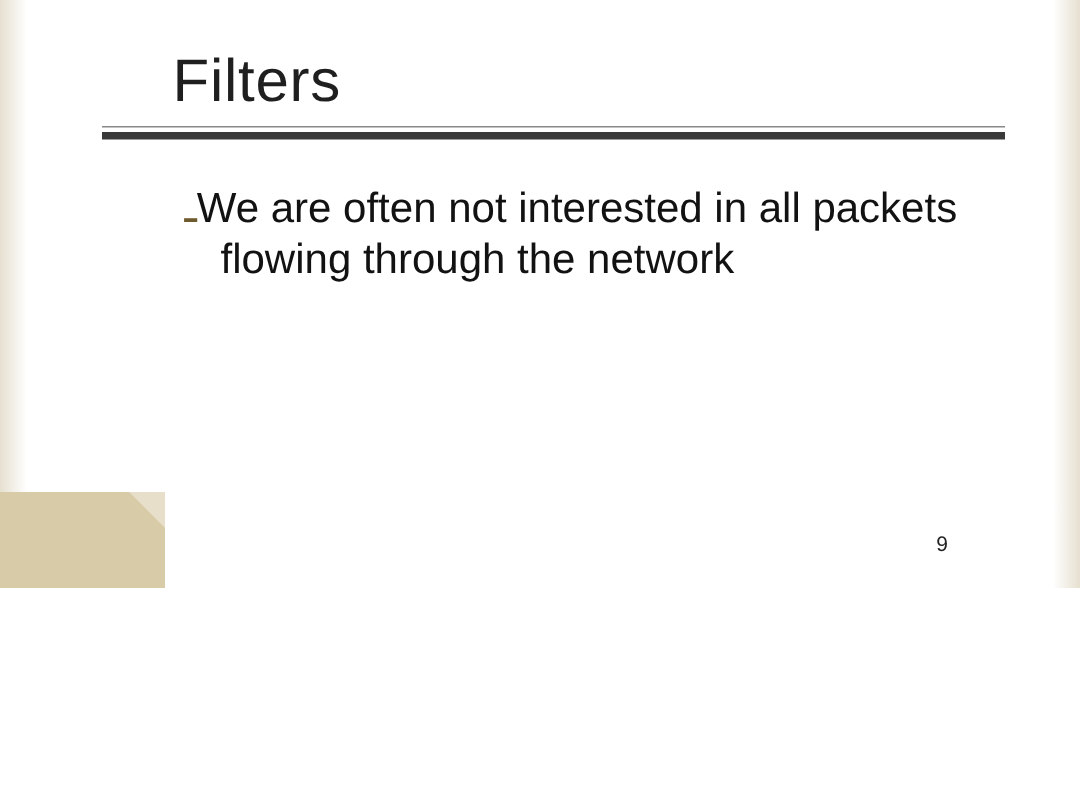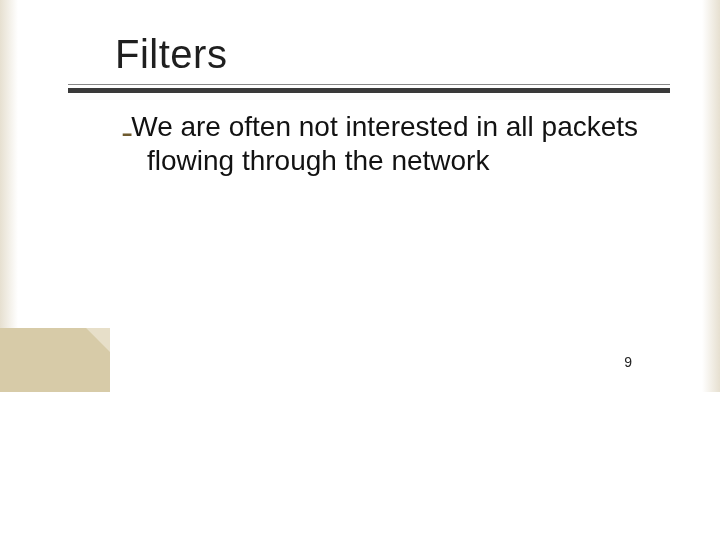--- a/index.html
+++ b/index.html
@@ -63,21 +63,21 @@
   .bullets {
     position: absolute;
     left: 123px;
     right: 80px;
     top: 110px;
     font-size: 28px;
     line-height: 1.2;
     color: #121212;
   }
   .bullet {
-    margin: 0 0 2px 0;
+    margin: 12px 0 2px 0;
     text-indent: -24px;
     padding-left: 24px;
   }
   .marker {
     color: #6e5a2f;
     font-weight: normal;
     padding-right: 0;
   }
 
   .pagenum {

